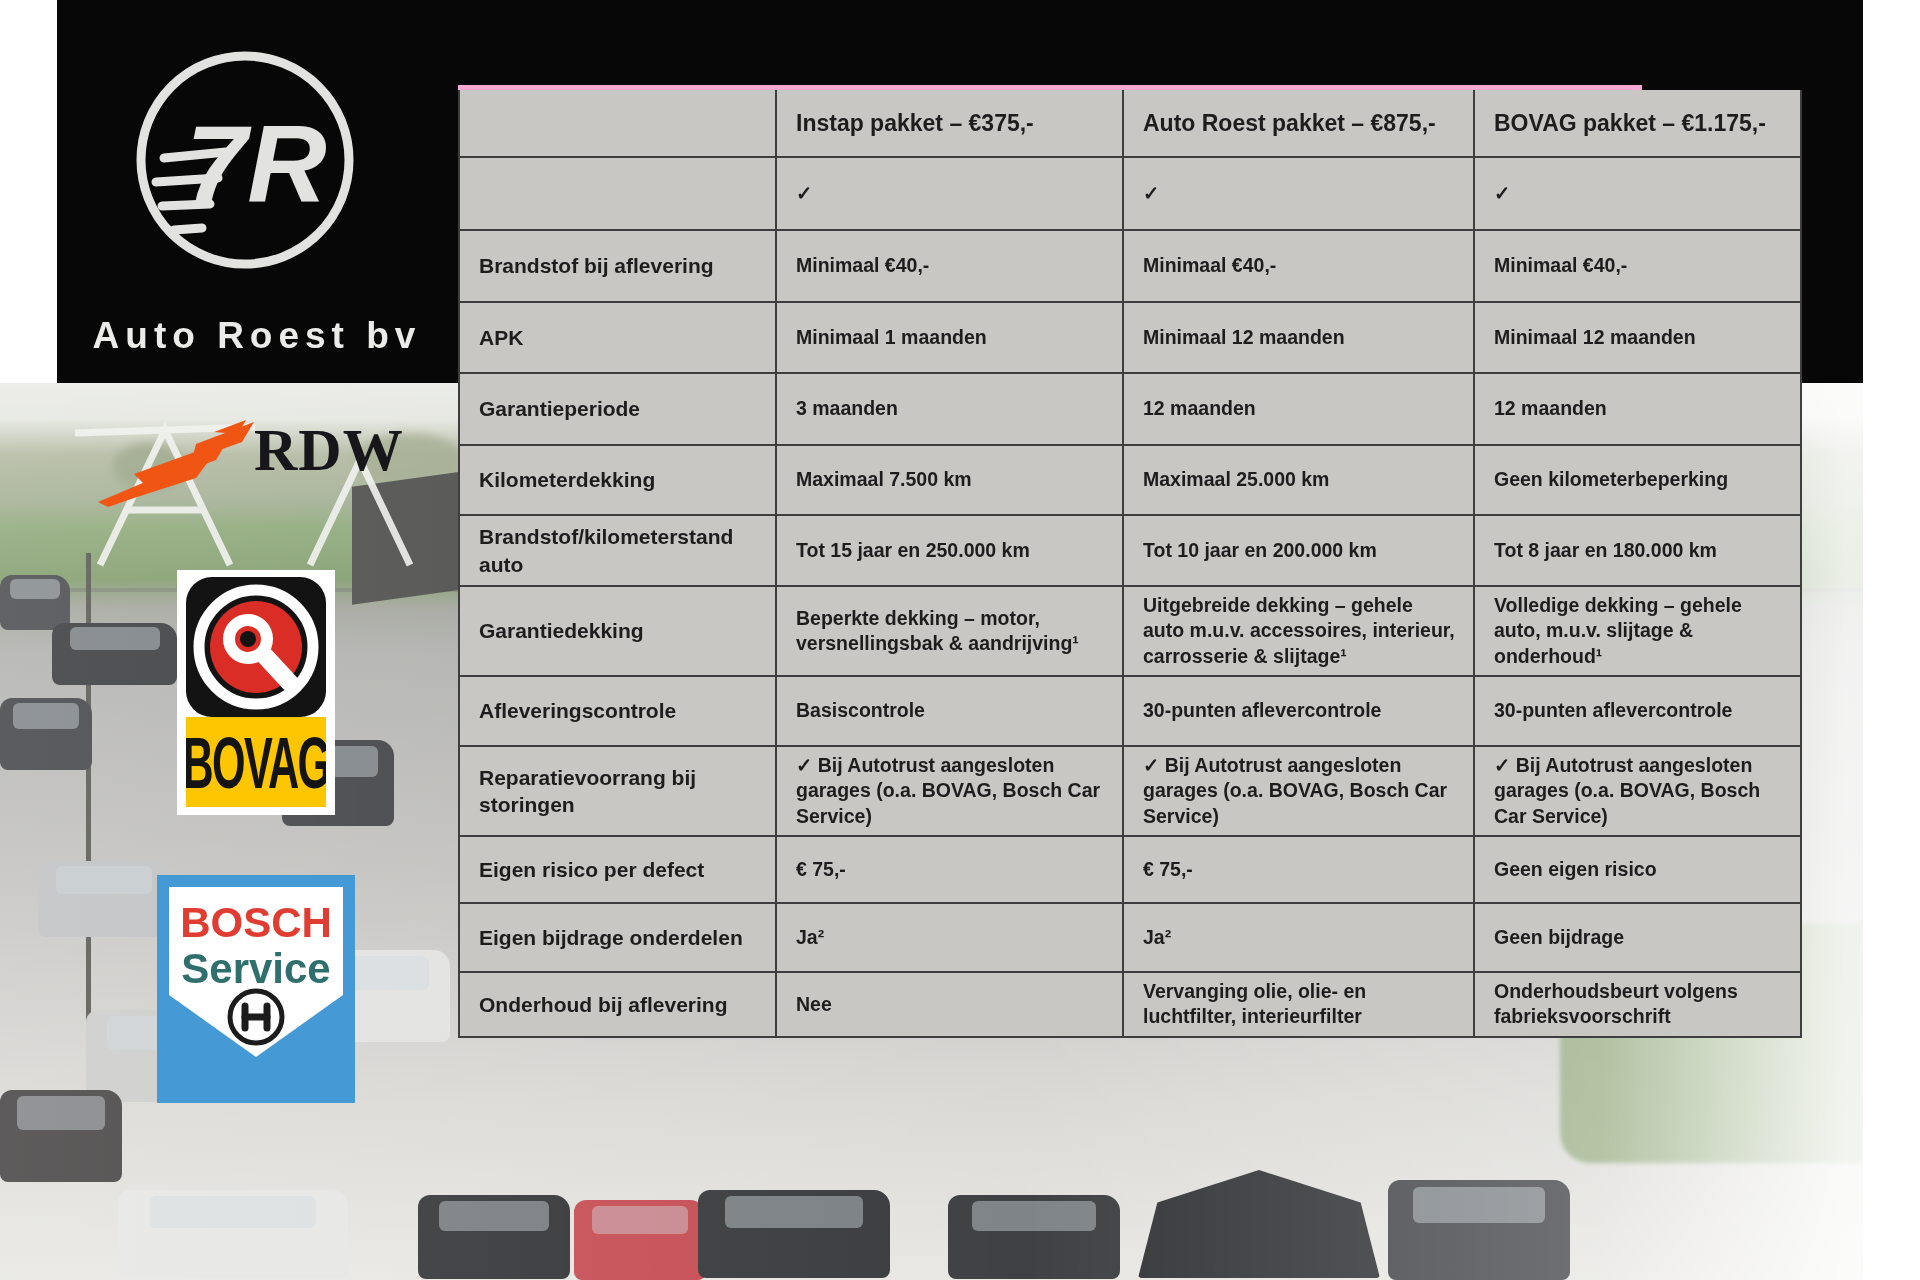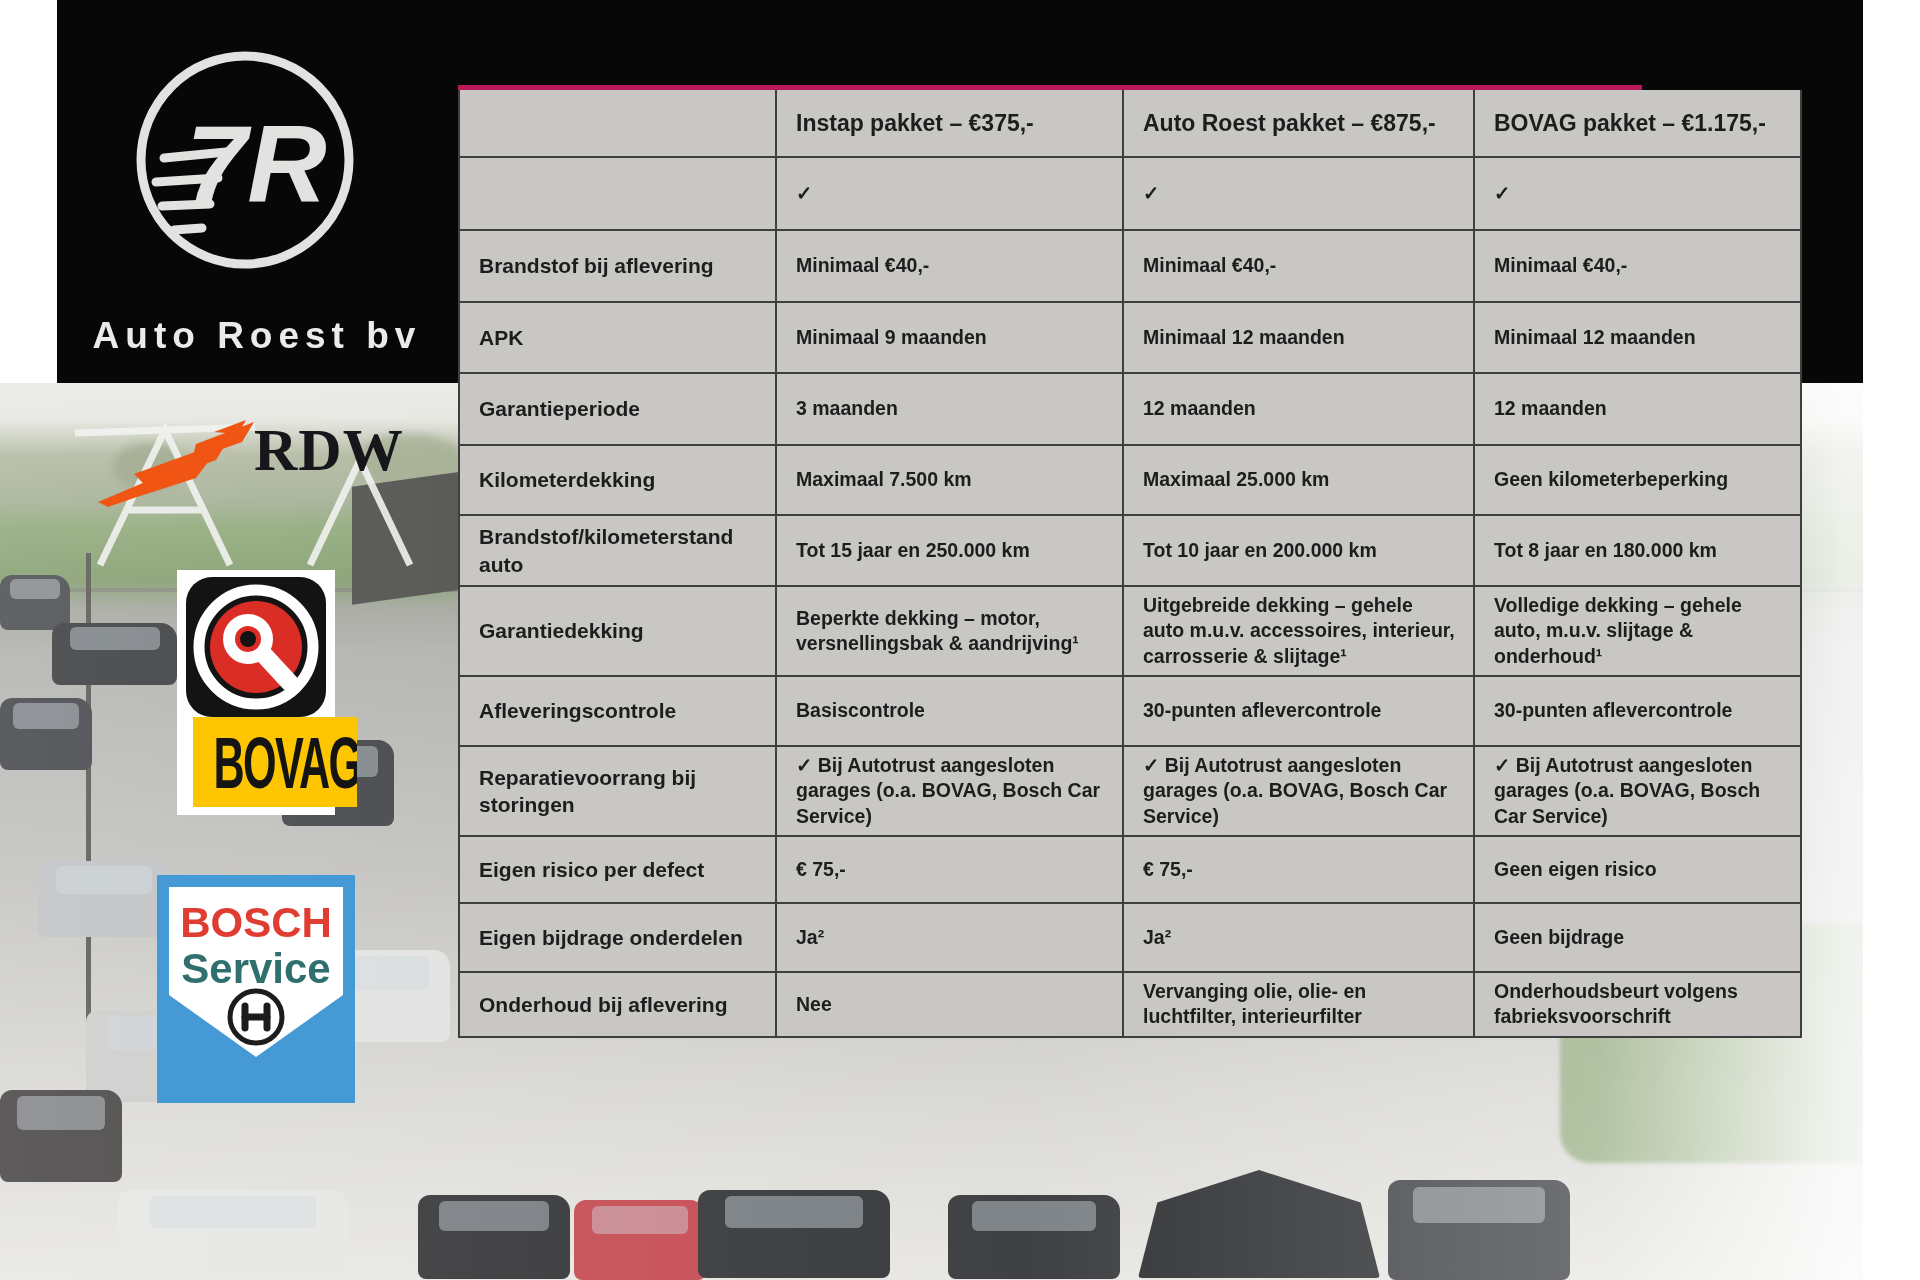--- a/index.html
+++ b/index.html
@@ -45,30 +45,30 @@
 
   
   .rdw{position:absolute;left:96px;top:420px;width:260px;height:90px;}
   .rdw-flame{position:absolute;left:0;top:0;}
   .rdw-text{position:absolute;left:158px;top:-4px;font-family:"Liberation Serif",serif;
             font-size:60px;font-weight:bold;color:#16161b;letter-spacing:1px;}
 
   
   .bovag{position:absolute;left:177px;top:570px;width:158px;height:245px;background:#ffffff;}
   .bovag-icon{position:absolute;left:9px;top:7px;}
-  .bovag-band{position:absolute;left:16px;top:147px;width:140px;height:90px;background:#fdc600;
-              display:flex;align-items:center;justify-content:center;overflow:hidden;padding-left:24px;}
+  .bovag-band{position:absolute;left:9px;top:147px;width:140px;height:90px;background:#fdc600;
+              display:flex;align-items:center;justify-content:center;overflow:hidden;}
   .bovag-band span{font-size:54px;font-weight:800;color:#141414;letter-spacing:-2px;
                    transform:scale(.80,1.35);}
 
   
   .bosch{position:absolute;left:157px;top:875px;width:198px;height:228px;background:#4599d5;}
 
   
-  .pakket-table{position:absolute;left:458px;top:85px;width:1184px;border-top:5px solid #be185d;}
+  .pakket-table{position:absolute;left:458px;top:85px;width:1184px;border-top:5px solid #f9a8d4;}
   table{border-collapse:collapse;table-layout:fixed;width:1342px;background:#c9c7c4;}
   col.c0{width:317px}col.c1{width:347px}col.c2{width:351px}col.c3{width:327px}
   th,td{border:2px solid #3e3e3e;vertical-align:middle;text-align:left;
         padding:6px 14px 6px 19px;color:#1d1d1d;overflow:hidden;}
   tr:first-child th{border-top:none;}
   th{font-size:23px;font-weight:bold;}
   td{font-size:19.5px;font-weight:bold;line-height:1.3;}
   td.lbl{font-size:21px;}
   tr.r0{height:67px}tr.r1{height:73px}tr.r2{height:72px}tr.r3{height:82px}tr.r4{height:71px}
   tr.r5{height:72px}tr.r6{height:70px}tr.r7{height:71px}tr.r8{height:89px}tr.r9{height:70px}
@@ -193,21 +193,21 @@
         <td>✓</td>
       </tr>
       <tr class="r2">
         <td class="lbl">Brandstof bij aflevering</td>
         <td>Minimaal €40,-</td>
         <td>Minimaal €40,-</td>
         <td>Minimaal €40,-</td>
       </tr>
       <tr class="r4">
         <td class="lbl">APK</td>
-        <td>Minimaal 9 maanden</td>
+        <td>Minimaal 1 maanden</td>
         <td>Minimaal 12 maanden</td>
         <td>Minimaal 12 maanden</td>
       </tr>
       <tr class="r5">
         <td class="lbl">Garantieperiode</td>
         <td>3 maanden</td>
         <td>12 maanden</td>
         <td>12 maanden</td>
       </tr>
       <tr class="r6">

